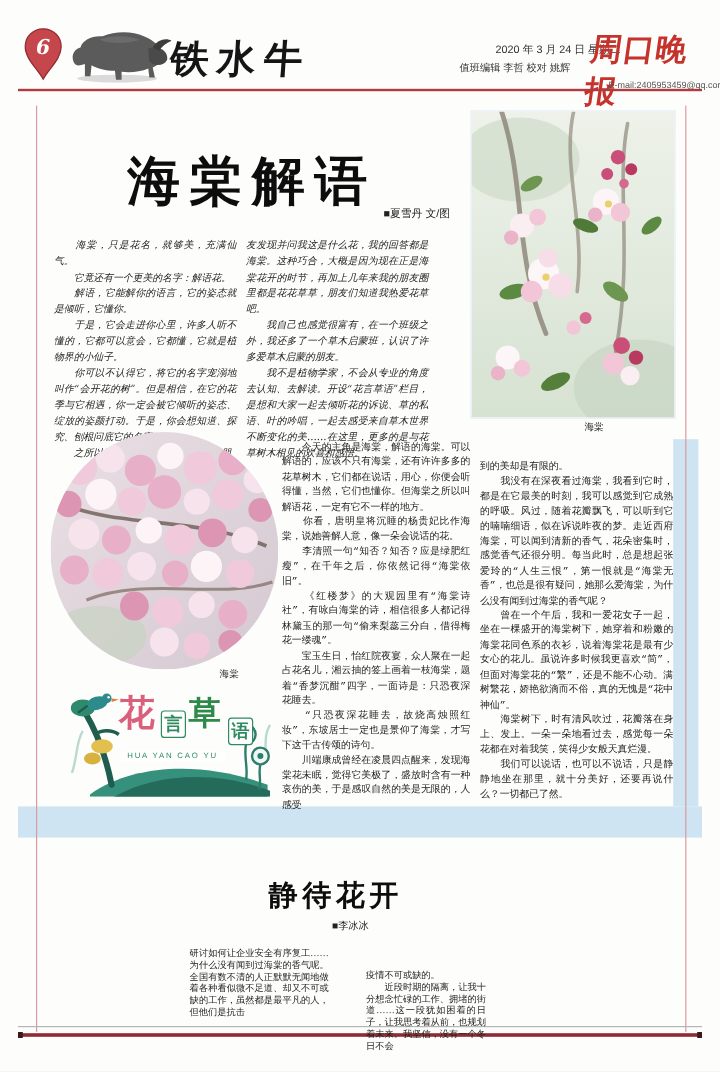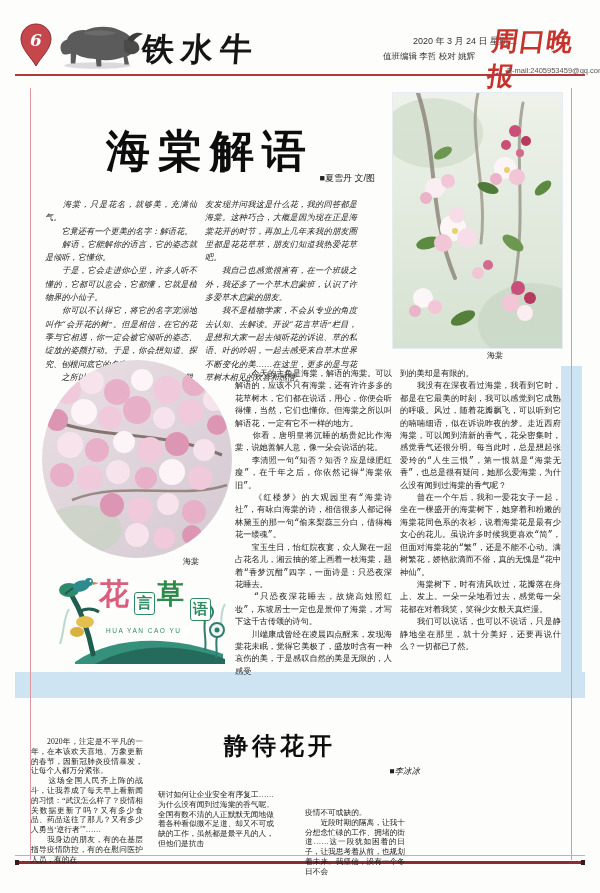--- a/index.html
+++ b/index.html
@@ -27,36 +27,36 @@
   .foot-red:before{left:0;} .foot-red:after{right:0;}
   
   .m-title{left:45px;top:98px;width:330px;text-align:center;font-size:44px;font-weight:900;letter-spacing:8px;color:#0d0d0d;font-family:"Liberation Sans",sans-serif;margin-top:24px;}
   .m-byline{left:45px;top:172px;width:330px;text-align:right;font-size:9px;color:#222;font-family:"Liberation Sans",sans-serif;}
   .coltext{white-space:pre-line;text-align:justify;color:#1c1c1c;}
   .script{font-family:"DejaVu Serif",serif;font-style:italic;font-size:8.2px;line-height:13.3px;}
   .intro1{left:45px;top:198px;width:152px;height:162px;}
   .intro2{left:205px;top:198px;width:152px;height:162px;}
   .serifcol{font-family:Liberation Mono, monospace;font-size:8.2px;line-height:12.4px;}
   .mcol{left:235px;top:368px;width:157px;height:298px;}
-  .rcol{left:400px;top:368px;width:161px;height:296px;}
+  .rcol{left:400px;top:384px;width:161px;height:296px;}
   .photo-top{left:393px;top:93px;width:169px;height:255px;outline:1px solid #e4edf4;}
   .cap1{left:440px;top:350px;width:110px;text-align:center;font-size:8px;color:#222;font-family:"Liberation Sans",sans-serif;}
   .photo-oval{left:42px;top:360px;width:190px;height:198px;border-radius:50%;overflow:hidden;}
   .cap2{left:183px;top:556px;font-size:8px;color:#222;font-family:"Liberation Sans",sans-serif;}
   
   .logo-box{left:55px;top:574px;width:175px;height:90px;}
   .logo-char{position:absolute;font-weight:900;font-family:"Liberation Serif",serif;}
   .lc-hua{left:44px;top:0px;font-size:30px;color:#d95f7d;text-shadow:0 0 2px #fff,1px 1px 0 #fff;}
   .lc-yan{left:79px;top:18px;font-size:15px;color:#2f8a5f;background:#fff;border:1px solid #2f8a5f;border-radius:3px;padding:1px 2px;}
   .lc-cao{left:102px;top:2px;font-size:27px;color:#2f8a4a;text-shadow:0 0 2px #fff,1px 1px 0 #fff;}
   .lc-yu{left:135px;top:24px;font-size:15px;color:#2f8a5f;background:#fff;border:1px solid #2f8a5f;border-radius:3px;padding:1px 2px;}
   .logo-pinyin{position:absolute;left:44px;top:52px;background:#fff;border-radius:6px;padding:1px 7px;font-size:6.5px;letter-spacing:1.5px;color:#2f8a5f;font-family:"Liberation Sans",sans-serif;}
   
   .b-title{left:140px;top:730px;width:280px;text-align:center;font-size:24px;font-weight:900;letter-spacing:4px;color:#0d0d0d;font-family:Liberation Sans, sans-serif;}
-  .b-byline{left:140px;top:766px;width:280px;text-align:right;font-size:8.5px;color:#222;font-family:"Liberation Sans",sans-serif;font-style:italic;}
+  .b-byline{left:152px;top:766px;width:280px;text-align:center;font-size:8.5px;color:#222;font-family:"Liberation Sans",sans-serif;}
   .bcol{font-family:"Liberation Serif",serif;font-size:7.7px;line-height:9.8px;}
   .bc1{left:31px;top:737px;width:112px;height:124px;}
   .bc2{left:158px;top:790px;width:116px;height:68px;}
   .bc3{left:305px;top:808px;width:100px;height:68px;}
   .bc4{left:432px;top:737px;width:141px;height:124px;font-size:8px;line-height:10px;}
 </style>
 </head>
 <body>
 
 <div class="page">
@@ -236,20 +236,17 @@
 　　“只恐夜深花睡去，故烧高烛照红妆”，东坡居士一定也是景仰了海棠，才写下这千古传颂的诗句。
 　　川端康成曾经在凌晨四点醒来，发现海棠花未眠，觉得它美极了，盛放时含有一种哀伤的美，于是感叹自然的美是无限的，人感受</div>
   <div class="abs coltext serifcol rcol">到的美却是有限的。
 　　我没有在深夜看过海棠，我看到它时，都是在它最美的时刻，我可以感觉到它成熟的呼吸。风过，随着花瓣飘飞，可以听到它的喃喃细语，似在诉说昨夜的梦。走近西府海棠，可以闻到清新的香气，花朵密集时，感觉香气还很分明。每当此时，总是想起张爱玲的“人生三恨”，第一恨就是“海棠无香”，也总是很有疑问，她那么爱海棠，为什么没有闻到过海棠的香气呢？
 　　曾在一个午后，我和一爱花女子一起，坐在一棵盛开的海棠树下，她穿着和粉嫩的海棠花同色系的衣衫，说着海棠花是最有少女心的花儿。虽说许多时候我更喜欢“简”，但面对海棠花的“繁”，还是不能不心动。满树繁花，娇艳欲滴而不俗，真的无愧是“花中神仙”。
 　　海棠树下，时有清风吹过，花瓣落在身上、发上。一朵一朵地看过去，感觉每一朵花都在对着我笑，笑得少女般天真烂漫。
 　　我们可以说话，也可以不说话，只是静静地坐在那里，就十分美好，还要再说什么？一切都已了然。</div>
 
   <div class="abs b-title">静待花开</div>
   <div class="abs b-byline">■李冰冰</div>
-  <div class="abs coltext bcol bc1">　　2020年，注定是不平凡的一年，在本该欢天喜地、万象更新的春节，因新冠肺炎疫情暴发，让每个人都万分紧张。
-　　这场全国人民齐上阵的战斗，让我养成了每天早上看新闻的习惯：“武汉怎么样了？疫情相关数据更新了吗？又有多少食品、药品送往了那儿？又有多少人勇当‘逆行者’”……
-　　我身边的朋友，有的在基层指导疫情防控，有的在慰问医护人员，有的在</div>
   <div class="abs coltext bcol bc2">研讨如何让企业安全有序复工……为什么没有闻到过海棠的香气呢。全国有数不清的人正默默无闻地做着各种看似微不足道、却又不可或缺的工作，虽然都是最平凡的人，但他们是抗击</div>
   <div class="abs coltext bcol bc3">疫情不可或缺的。
 　　近段时期的隔离，让我十分想念忙碌的工作、拥堵的街道……这一段犹如困着的日子，让我思考着从前，也规划着未来。我坚信，没有一个冬日不会</div>
 
 </div>
 
 </body></html>

